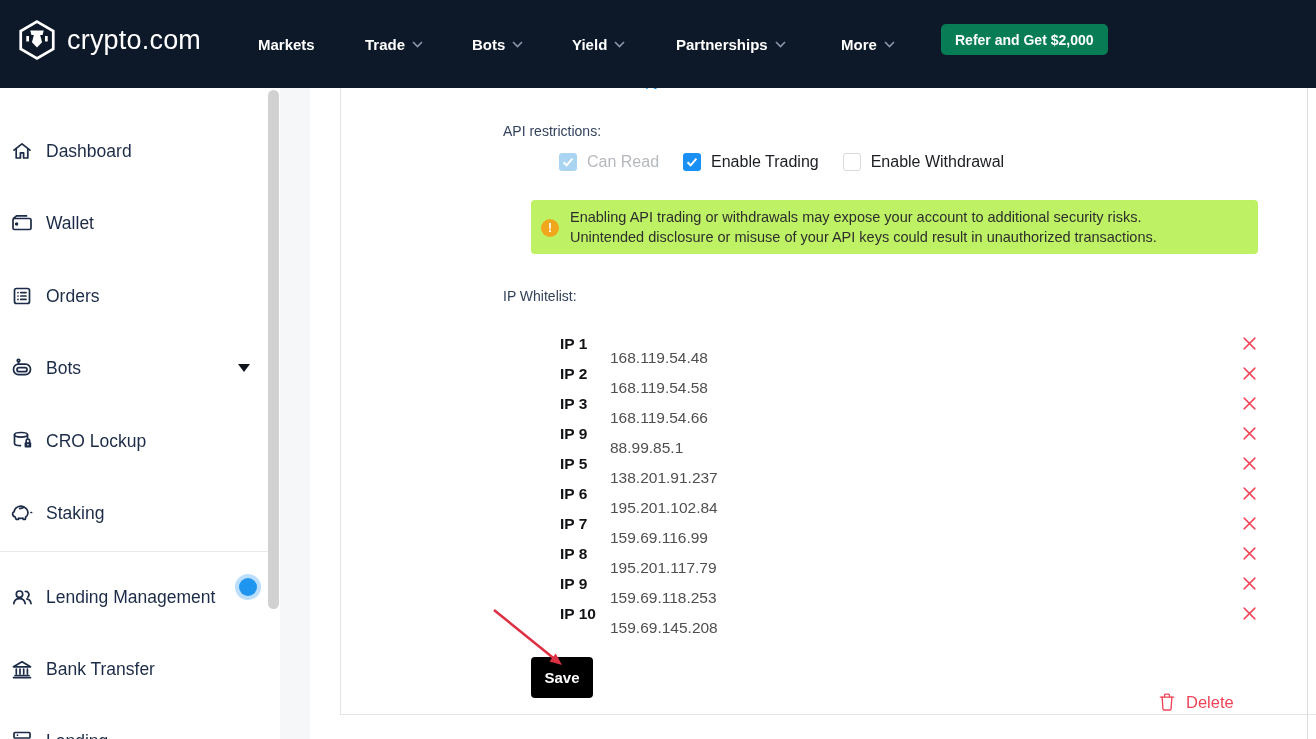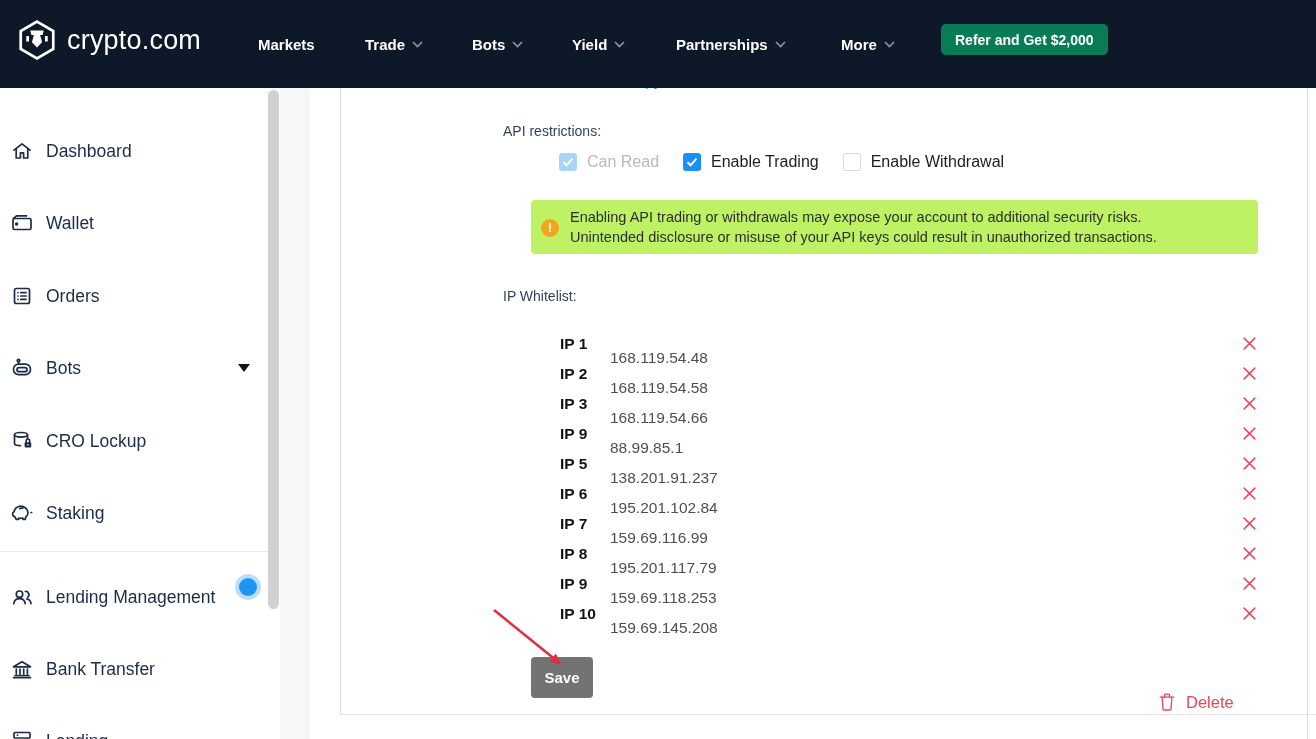--- a/index.html
+++ b/index.html
@@ -79,21 +79,21 @@
   .ip-row {
     position:absolute; left:560px; width:697px; height:29px;
     display:flex; align-items:center; z-index:6;
   }
   .ip-label { width:50px; font-size:15.5px; font-weight:700; color:#121316; flex:none; }
   .ip-value { font-size:15.5px; color:#4f4f4f;margin-top:28px; }
   .ip-x { position:absolute; right:0; top:7px; width:15px; height:15px; cursor:pointer; }
 
   .save-btn {
     position:absolute; left:531px; top:657px; width:62px; height:41px;
-    background:#737373; color:#fff; border:none; border-radius:4px;
+    background:#000000; color:#fff; border:none; border-radius:4px;
     font-family:"Liberation Sans",sans-serif; font-size:15px; font-weight:700; cursor:pointer; z-index:6;
   }
   .delete-link {
     position:absolute; left:1158px; top:664px; display:flex; align-items:center; gap:10px;
     color:#ef4458; font-size:16.5px; cursor:pointer; z-index:6;margin-top:28px;
   }
   .arrow-annot { position:absolute; left:488px; top:606px; z-index:40; pointer-events:none; }
   .right-track { position:absolute; left:1307px; top:88px; width:1px; height:651px; background:#dedede; z-index:25; }
 </style>
 </head>

